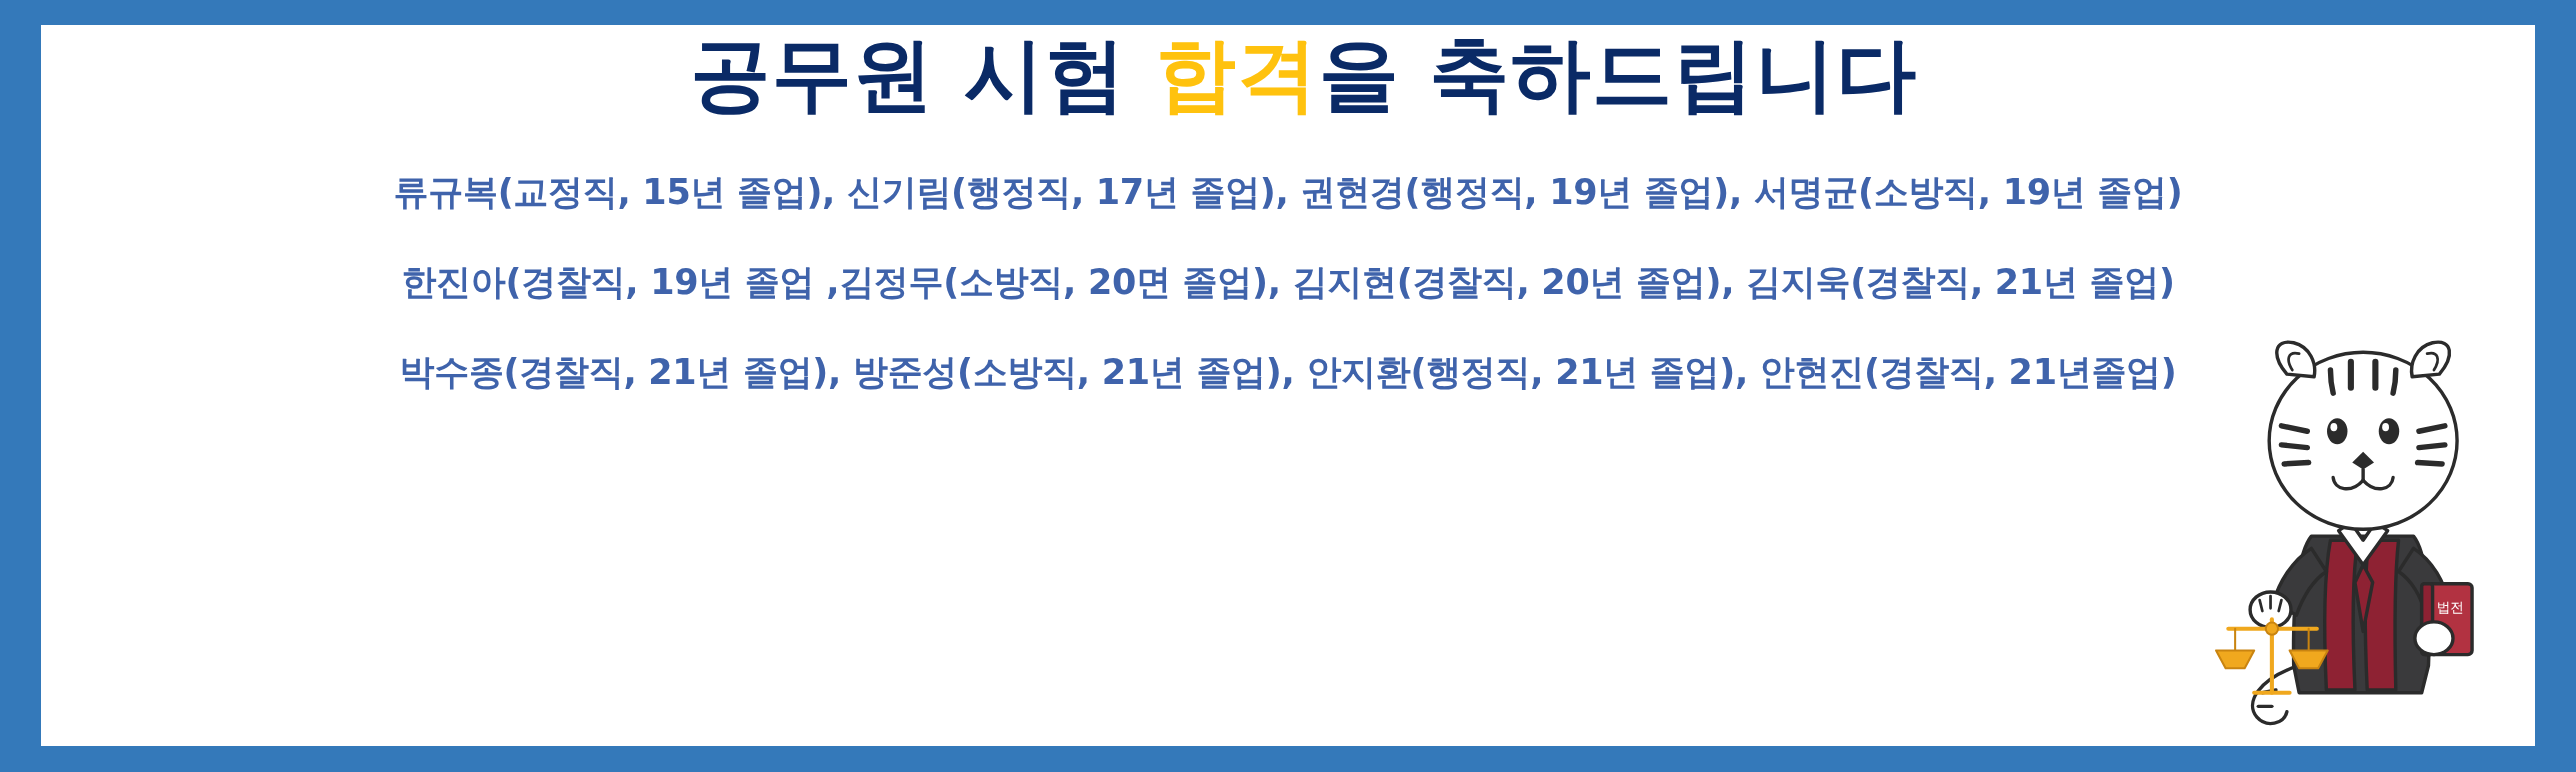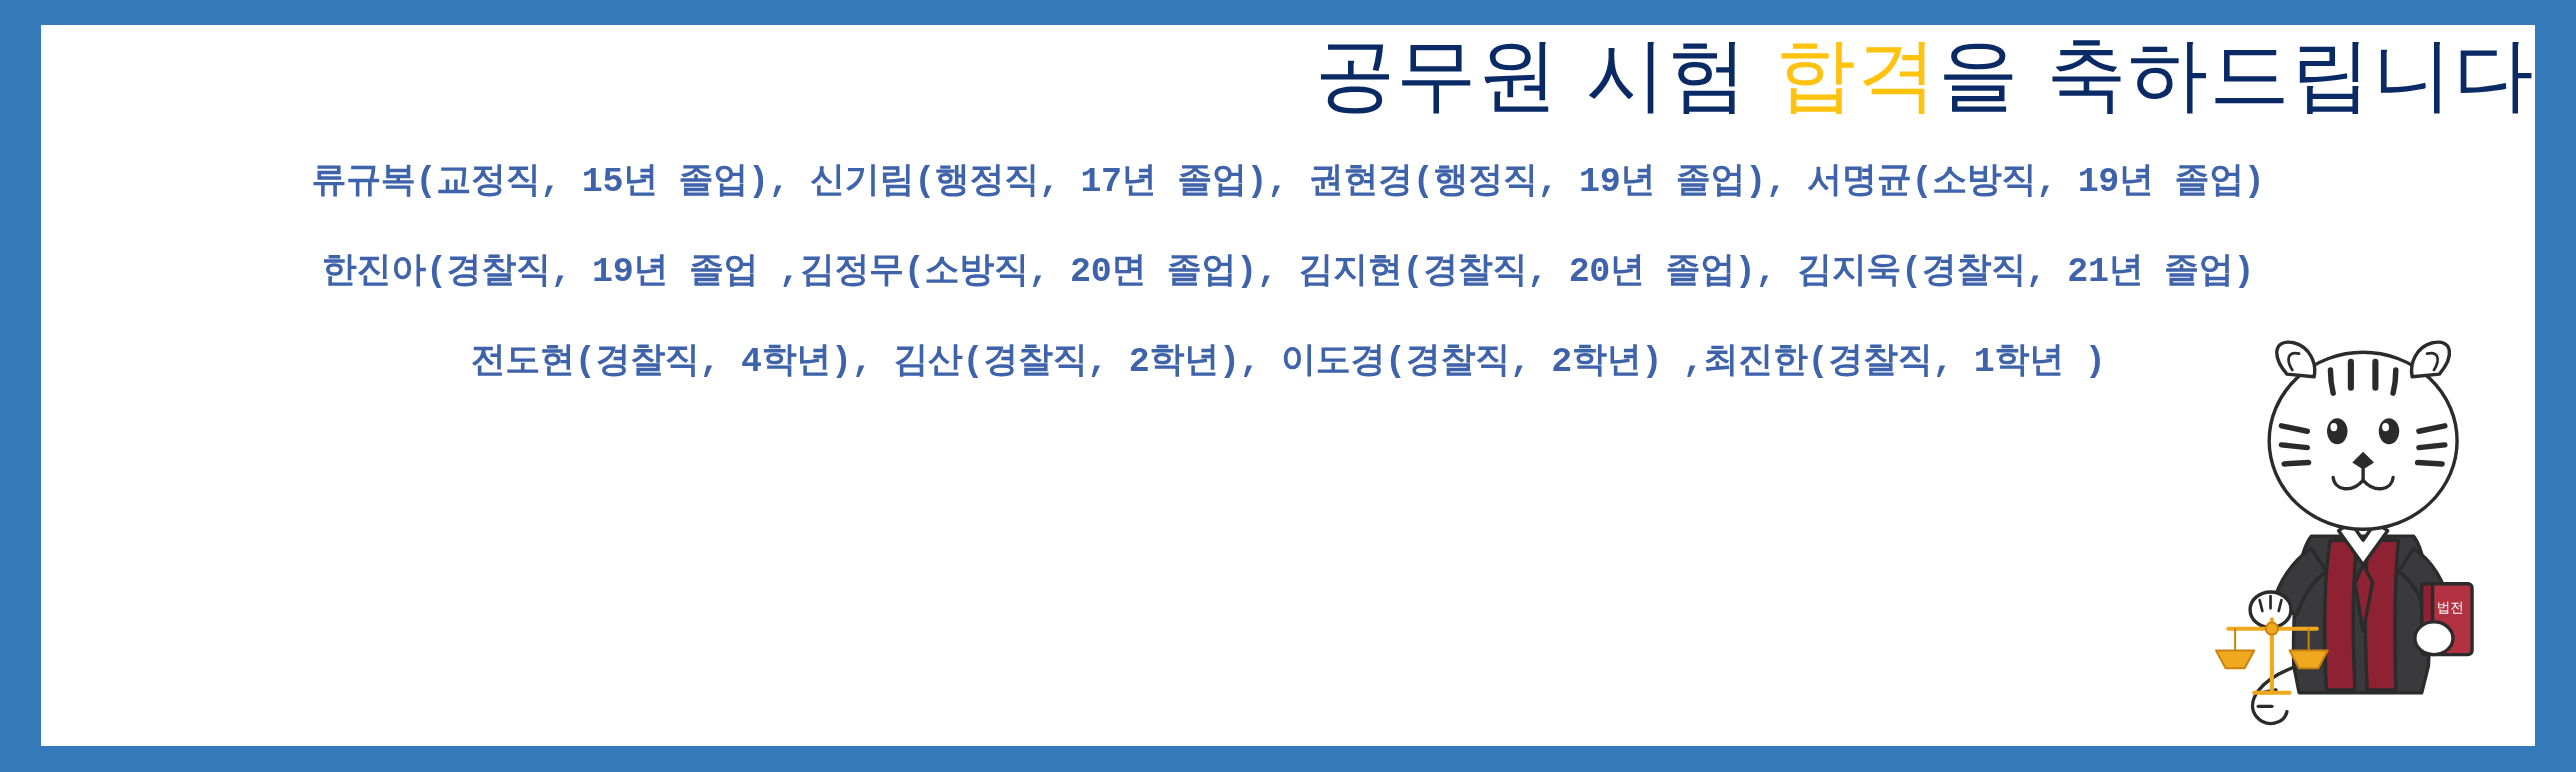--- a/index.html
+++ b/index.html
@@ -30,42 +30,41 @@
     height: 100%;
     background: #ffffff;
     box-sizing: border-box;
     overflow: hidden;
   }
 
   
   .title-row {
     position: absolute;
     top: 5.5px;
-    left: 0;
+    left: 16px;
     width: 100%;
-    text-align: right;
+    text-align: center;
     white-space: nowrap;
-    font-weight: 400;
+    font-weight: 700;
     font-size: 80px;
     line-height: 1.12;
     letter-spacing: 1.4px;
   }
   .title-seg { display: inline; }
   .title-navy   { color: #0a2a66; }
   .title-accent { color: #ffc20e; }
 
   
   .names-block {
     position: absolute;
-    top: 140px;
+    top: 150px;
     left: 0;
     width: 100%;
     padding: 0 27px;
     box-sizing: border-box;
-    font-family: Liberation Mono, monospace;
   }
   .name-line {
     text-align: center;
     white-space: nowrap;
     color: #3f63ab;
     font-weight: 700;
     font-size: 35px;
     line-height: 1.0;
     margin: 0 0 55px 0;
     letter-spacing: -0.3px;
@@ -88,21 +87,21 @@
 <div class="banner">
   <div class="banner-inner">
 
     <div class="title-row">
       <span class="title-seg title-navy">공무원 시험 </span><span class="title-seg title-accent">합격</span><span class="title-seg title-navy">을 축하드립니다</span>
     </div>
 
     <div class="names-block">
       <div class="name-line">류규복(교정직, 15년 졸업), 신기림(행정직, 17년 졸업), 권현경(행정직, 19년 졸업), 서명균(소방직, 19년 졸업)</div>
       <div class="name-line">한진아(경찰직, 19년 졸업 ,김정무(소방직, 20면 졸업), 김지현(경찰직, 20년 졸업), 김지욱(경찰직, 21년 졸업)</div>
-      <div class="name-line"> 전도현(경찰직, 4학년), 김산(경찰직, 2학년), 이도경(경찰직, 2학년) ,최진한(경찰직, 1학년 )</div>
+      <div class="name-line">박수종(경찰직, 21년 졸업), 방준성(소방직, 21년 졸업), 안지환(행정직, 21년 졸업), 안현진(경찰직, 21년졸업)</div>
     </div>
 
     <div class="mascot">
       <svg viewBox="0 0 470 620" xmlns="http://www.w3.org/2000/svg">
         <g stroke="#2b2b2b" stroke-width="5" stroke-linejoin="round" stroke-linecap="round" fill="none">
 
           <path d="M150 520 C90 540 70 575 88 596 C102 612 128 606 132 588" fill="#ffffff"></path>
           <path d="M96 560 L116 556"></path>
           <path d="M90 580 L110 580"></path>
 

